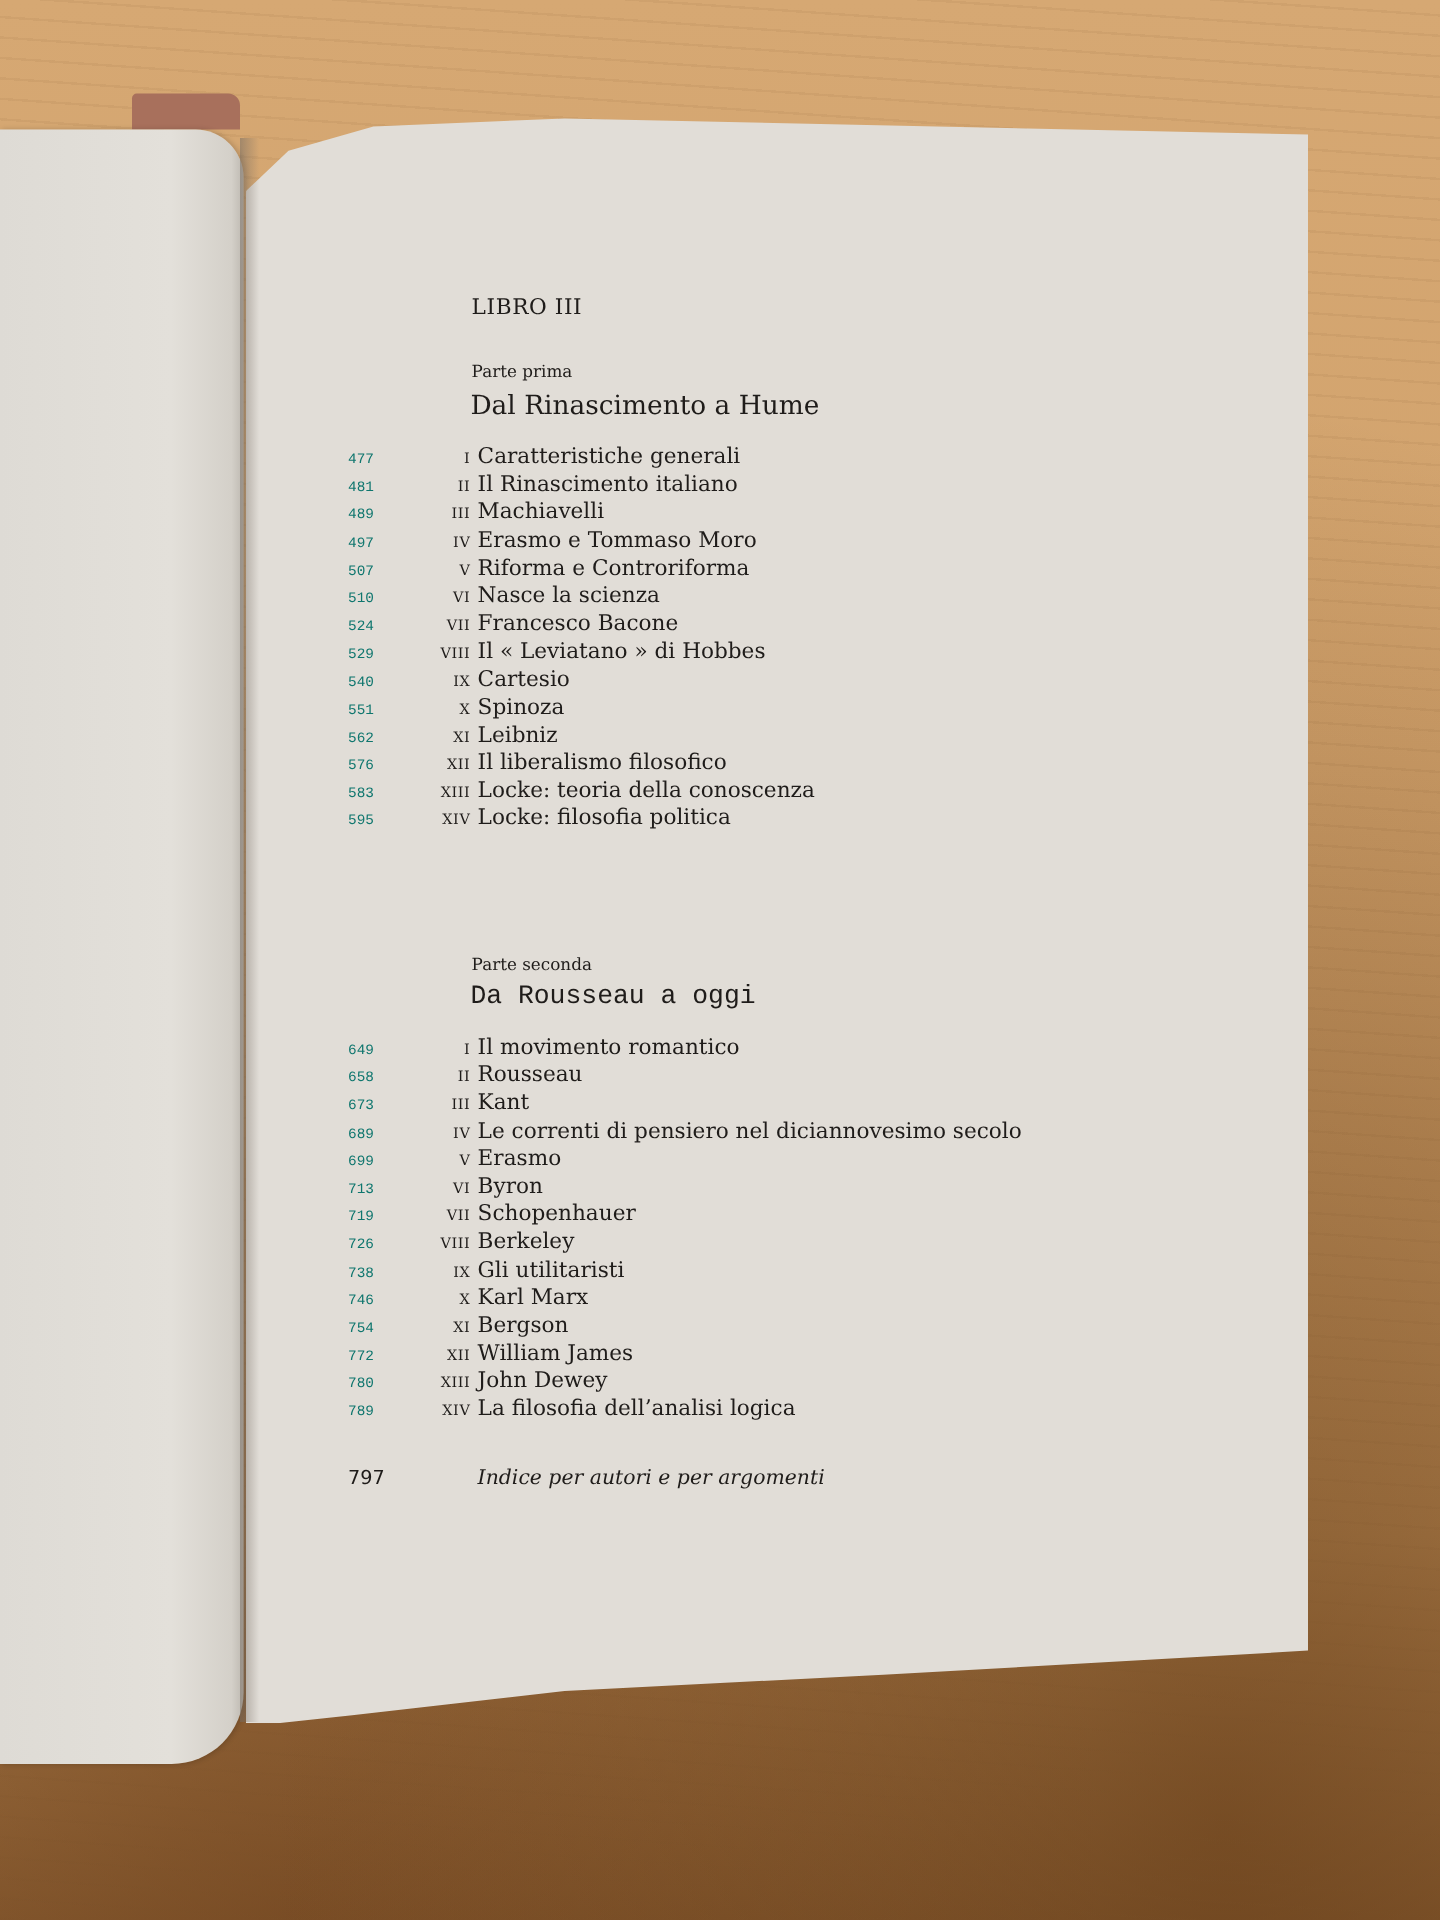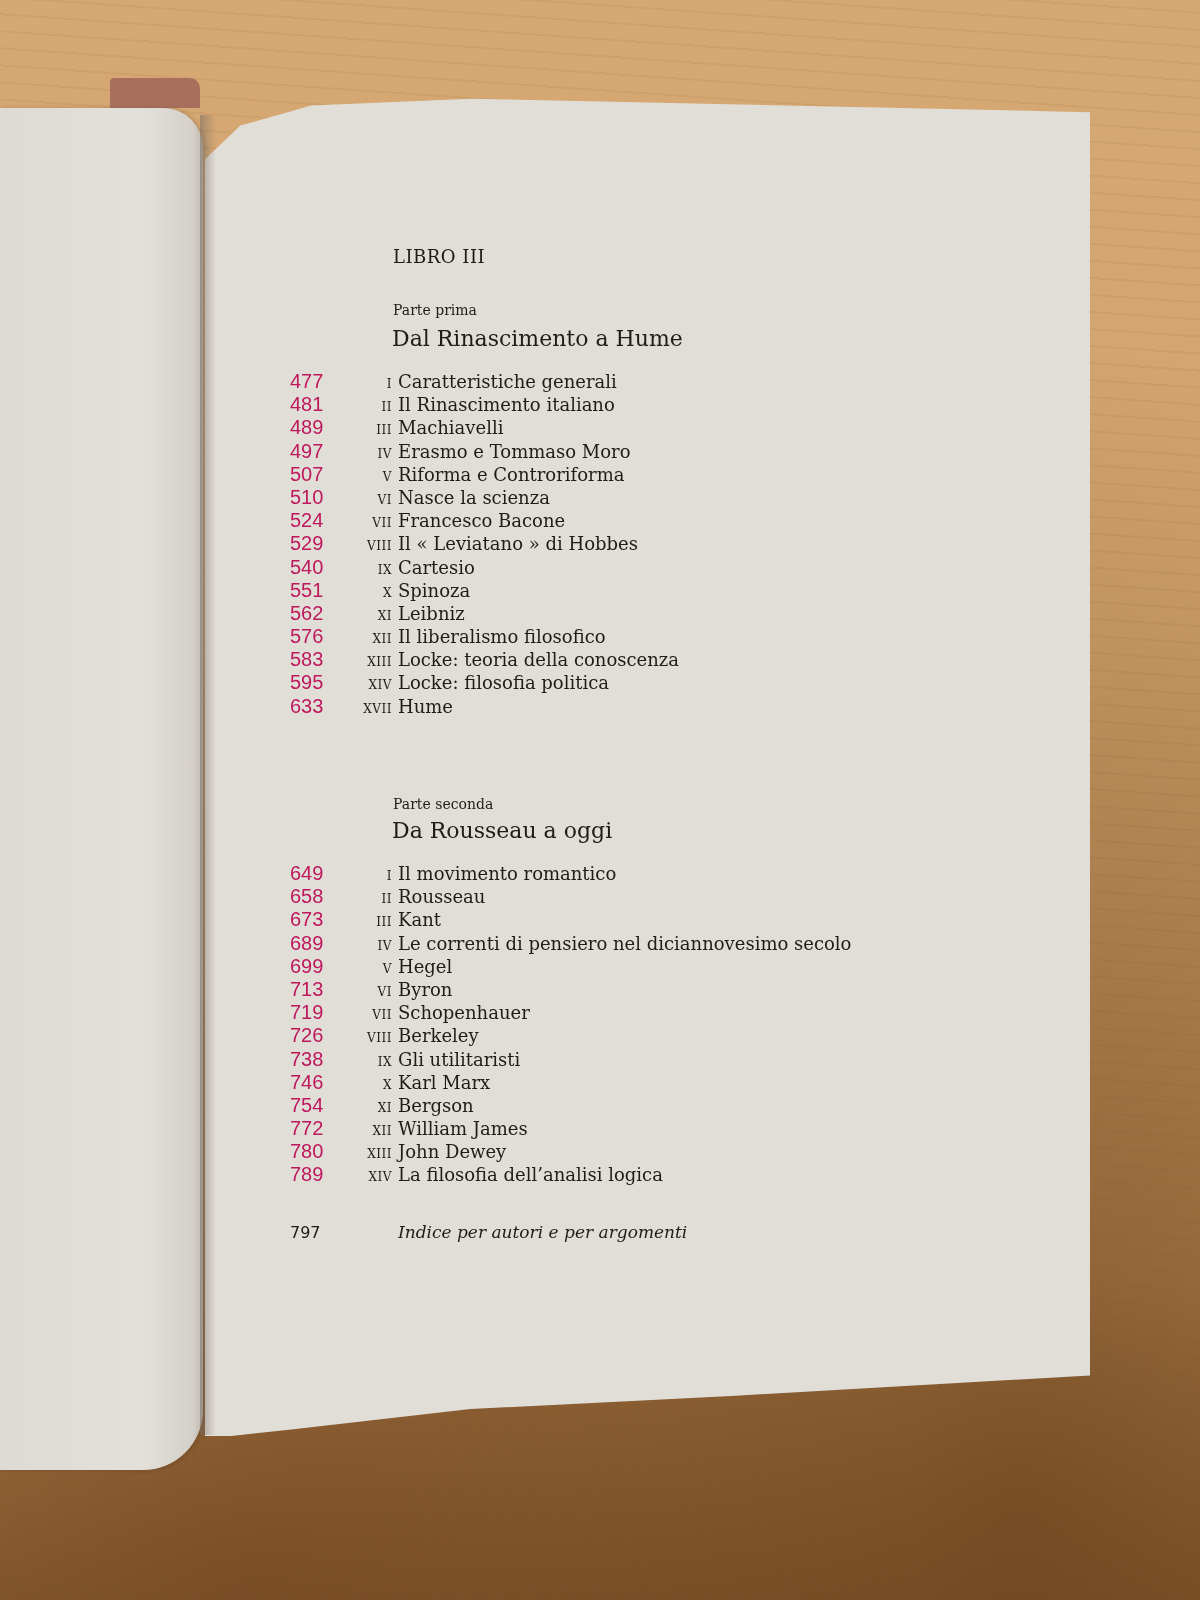--- a/index.html
+++ b/index.html
@@ -54,21 +54,21 @@
     .part-title {
       position: absolute; left: 392px; font-size: 22px;
     }
     .toc {
       position: absolute; left: 290px; width: 650px; margin: 0; padding: 0; list-style: none;
     }
     .toc-row {
       display: flex; align-items: baseline; height: 23.2px; font-size: 18px; white-space: nowrap;
     }
     .toc-page {
-      width: 42px; font-family: Liberation Sans, sans-serif; font-size: 20px; color: #be185d;
+      width: 42px; font-family: Liberation Mono, monospace; font-size: 12px; color: #0f766e;
     }
     .toc-num {
       width: 60px; text-align: right; padding-right: 6px; font-size: 12px; font-variant: small-caps;
       text-transform: uppercase; letter-spacing: 0.5px;
     }
     .toc-title { }
     .index-row {
       position: absolute; left: 290px; top: 1222px; display: flex; align-items: baseline; font-size: 17px;
     }
     .index-page { width: 108px; font-family: "DejaVu Sans", "Liberation Sans", sans-serif; font-size: 16px; }
@@ -154,29 +154,24 @@
     <li class="toc-row">
         <span class="toc-page">583</span>
         <span class="toc-num">XIII</span>
         <span class="toc-title">Locke: teoria della conoscenza</span>
       </li>
     <li class="toc-row">
         <span class="toc-page">595</span>
         <span class="toc-num">XIV</span>
         <span class="toc-title">Locke: filosofia politica</span>
       </li>
-    <li class="toc-row">
-        <span class="toc-page">633</span>
-        <span class="toc-num">XVII</span>
-        <span class="toc-title">Hume</span>
-      </li>
   </ul>
 
   <div class="part-label" style="top:796px;">Parte seconda</div>
-  <div class="part-title" style="top:818px;">Da Rousseau a oggi</div>
+  <div class="part-title" style="top:818px;font-family:Liberation Mono, monospace;">Da Rousseau a oggi</div>
 
   <ul class="toc" style="top:862px;">
     <li class="toc-row">
         <span class="toc-page">649</span>
         <span class="toc-num">I</span>
         <span class="toc-title">Il movimento romantico</span>
       </li>
     <li class="toc-row">
         <span class="toc-page">658</span>
         <span class="toc-num">II</span>
@@ -188,21 +183,21 @@
         <span class="toc-title">Kant</span>
       </li>
     <li class="toc-row">
         <span class="toc-page">689</span>
         <span class="toc-num">IV</span>
         <span class="toc-title">Le correnti di pensiero nel diciannovesimo secolo</span>
       </li>
     <li class="toc-row">
         <span class="toc-page">699</span>
         <span class="toc-num">V</span>
-        <span class="toc-title">Hegel</span>
+        <span class="toc-title">Erasmo</span>
       </li>
     <li class="toc-row">
         <span class="toc-page">713</span>
         <span class="toc-num">VI</span>
         <span class="toc-title">Byron</span>
       </li>
     <li class="toc-row">
         <span class="toc-page">719</span>
         <span class="toc-num">VII</span>
         <span class="toc-title">Schopenhauer</span>

